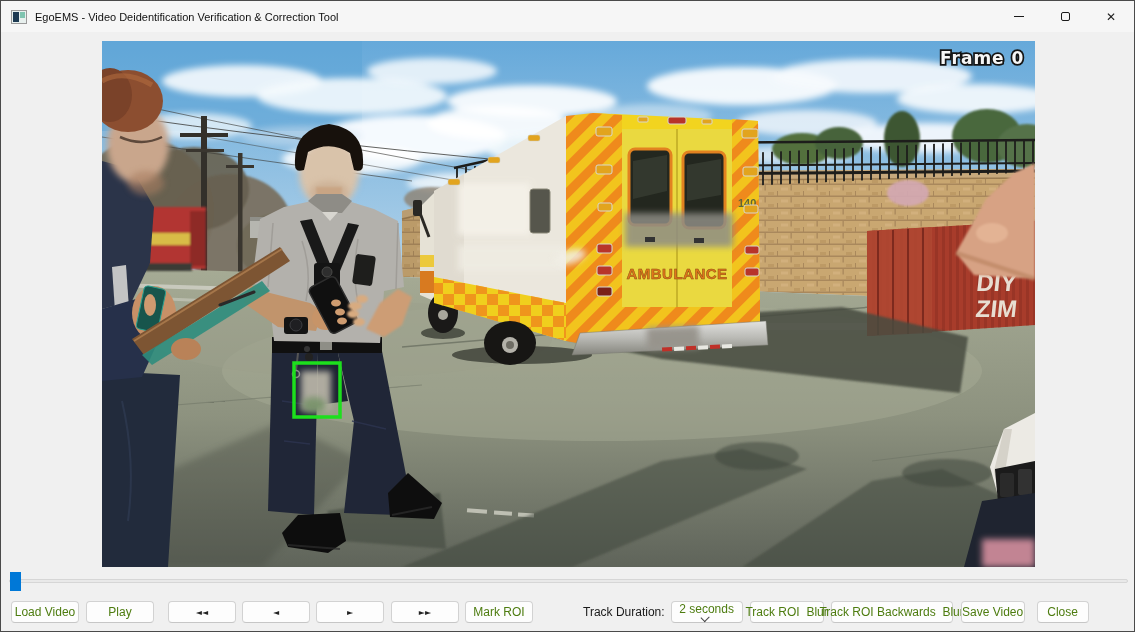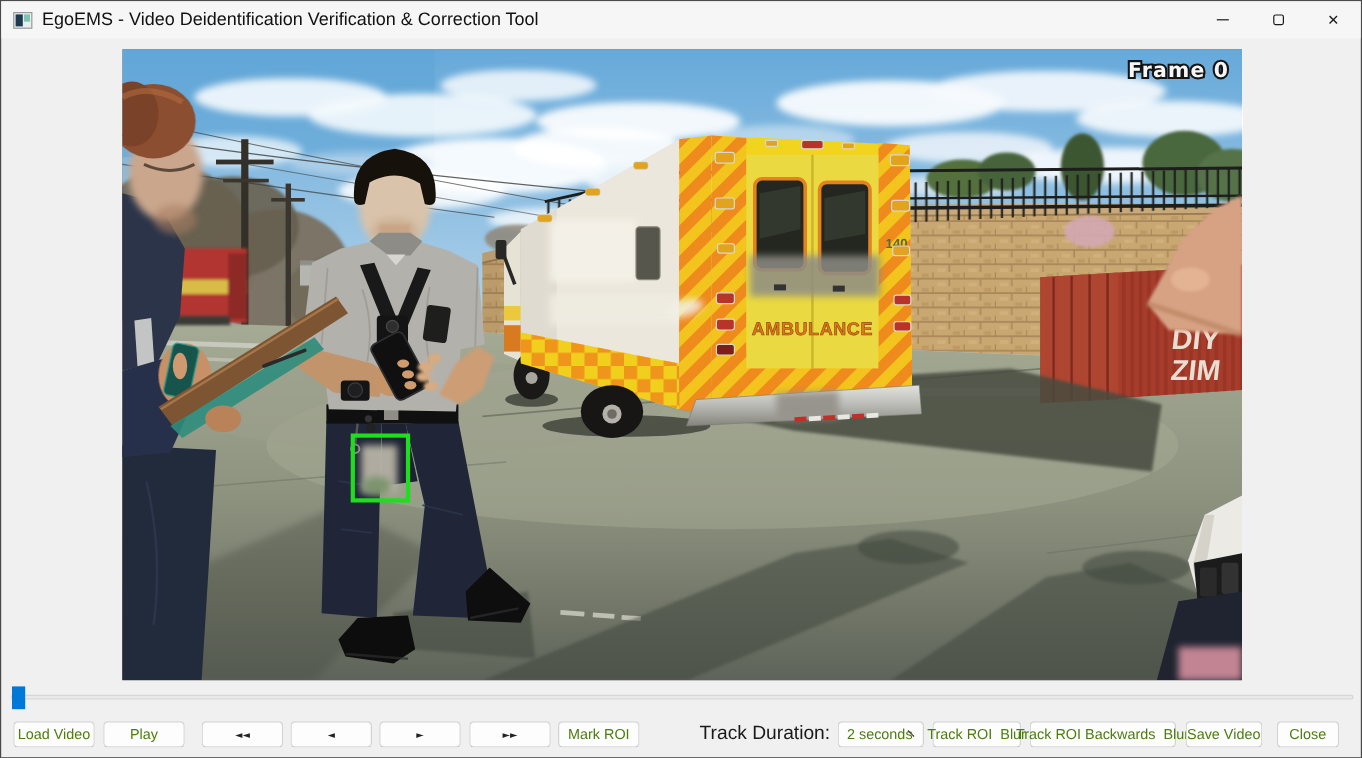--- a/index.html
+++ b/index.html
@@ -7,41 +7,41 @@
   .app-window{
     position:relative;width:1135px;height:632px;
     background:#f0f0f0;border:1px solid #4a4a4a;
     font-family:"Liberation Sans",sans-serif;color:#1a1a1a;overflow:hidden;
   }
   
   .titlebar{position:absolute;left:0;top:0;right:0;height:31px;background:#f6f6f6;display:flex;align-items:center;}
   .app-icon{width:16px;height:14px;margin:0 8px 0 10px;border:1px solid #9a9a9a;background:#e8f0ee;position:relative;flex:0 0 auto;}
   .app-icon .ic-left{position:absolute;left:1px;top:1px;width:6px;height:10px;background:#1d3a52;}
   .app-icon .ic-right{position:absolute;left:8px;top:1px;width:5px;height:6px;background:#7fc4b0;}
-  .title-text{font-size:15px;color:#111;white-space:nowrap;}
+  .title-text{font-size:11px;color:#111;white-space:nowrap;}
   .win-controls{margin-left:auto;display:flex;height:31px;}
   .win-btn{width:46px;height:31px;display:flex;align-items:center;justify-content:center;}
   .glyph-min{width:10px;height:1px;background:#1a1a1a;}
   .glyph-max{width:9px;height:9px;border:1px solid #1a1a1a;border-radius:2px;}
   .glyph-close{font-family:"DejaVu Sans",sans-serif;font-size:12px;line-height:1;color:#1a1a1a;}
   
   .video-canvas{position:absolute;left:101px;top:40px;width:933px;height:526px;background:#777;}
   
   .slider-track{position:absolute;left:8px;top:578px;width:1119px;height:4px;background:#e9e9e9;border:1px solid #d6d6d6;border-radius:2px;}
   .slider-handle{position:absolute;left:9px;top:571px;width:11px;height:19px;background:#0078d7;}
   
   .toolbar{position:absolute;left:10px;top:600px;height:22px;display:flex;align-items:stretch;}
   .btn{
     background:#fdfdfd;border:1px solid #d2d2d2;border-bottom-color:#c6c6c6;border-radius:4px;
     font-family:"Liberation Sans",sans-serif;font-size:12px;color:#4d7c0f;
     display:flex;align-items:center;justify-content:center;white-space:pre;padding:0;
   }
   .btn-arrow{font-family:"DejaVu Sans",sans-serif;font-size:8px;letter-spacing:0px;color:#222;}
-  .lbl{display:flex;align-items:center;font-size:16px;white-space:pre;}
-  .dropdown{justify-content:flex-end;padding:0 7px;}
+  .lbl{display:flex;align-items:center;font-size:12px;white-space:pre;}
+  .dropdown{justify-content:flex-end;padding:0 7px;flex-direction:column;}
   .chev{width:7px;height:7px;border-left:1.5px solid #444;border-bottom:1.5px solid #444;transform:rotate(-45deg) translateY(-2px);}
 </style>
 </head>
 <body>
 
 <div class="app-window">
 
   <div class="titlebar">
     <div class="app-icon">
         <div class="ic-left"></div>

